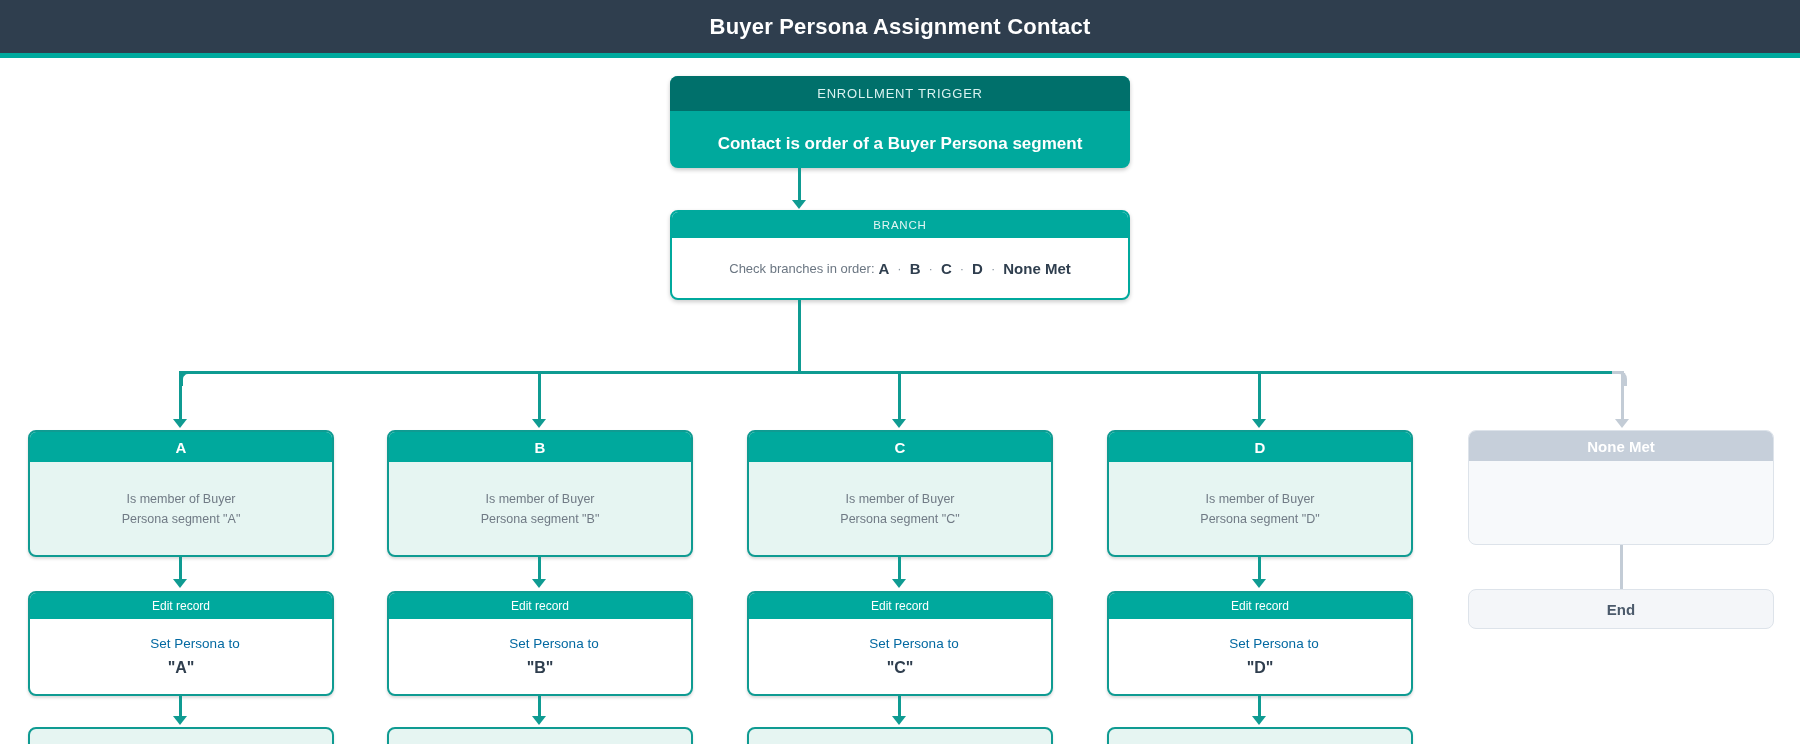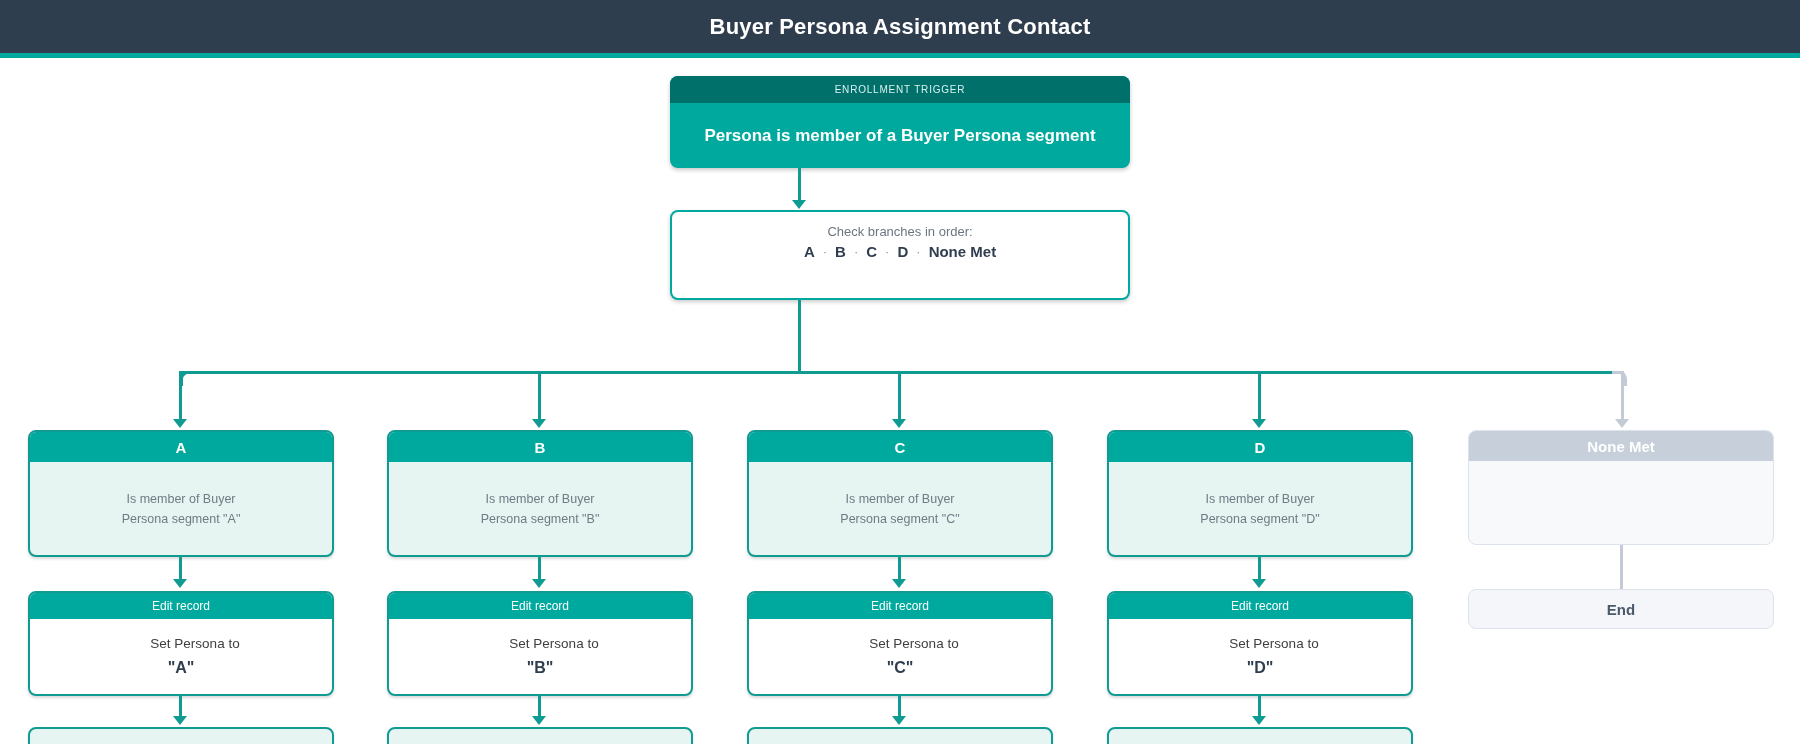--- a/index.html
+++ b/index.html
@@ -52,24 +52,24 @@
   
   .trigger {
     left: 670px; top: 18px;
     width: 460px; height: 92px;
     border-radius: 8px;
     overflow: hidden;
     background: #00a99d;
     box-shadow: 0 2px 4px rgba(0,0,0,0.22);
   }
   .trigger-head {
-    height: 27px;
+    height: 35px;
     background: #00706b;
     color: #d9f2f0;
-    font-size: 10px;
+    font-size: 13px;
     letter-spacing: 0.8px;
     display: flex; align-items: center; justify-content: center;
   }
   .trigger-body {
     height: 65px;
     display: flex; align-items: center; justify-content: center;
     color: #ffffff;
     font-size: 17px;
     font-weight: bold;
   }
@@ -87,21 +87,21 @@
   .branchnode-head {
     height: 26px;
     background: #00a99d;
     color: #e3f6f4;
     font-size: 11.5px;
     letter-spacing: 0.8px;
     display: flex; align-items: center; justify-content: center;
   }
   .branchnode-body {
     height: 60px;
-    display: flex; flex-direction: column;
+    display: flex; flex-direction: row;
     align-items: center; justify-content: center;
     gap: 4px;
   }
   .branchnode-caption {
     color: #6b7682;
     font-size: 13px;
   }
   .branch-order {
     display: flex; align-items: center; gap: 8px;
     color: #2f3e4e;
@@ -193,21 +193,21 @@
     color: #ffffff;
     font-size: 12px;
     display: flex; align-items: center; justify-content: center;
   }
   .bcard-action .bd {
     height: 75px;
     display: flex; flex-direction: column;
     align-items: center; justify-content: center;
     gap: 8px;
   }
-  .bcard-action .lbl { color: #404040; font-size: 13.5px; margin-left: 28px; }
+  .bcard-action .lbl { color: #0369a1; font-size: 13.5px; margin-left: 28px; }
   .bcard-action .val { color: #2f3e4e; font-size: 16px; font-weight: bold; }
 
   .bcard-end {
     height: 46px;
     border: 2px solid #0f9b92;
     background: #e6f5f2;
     border-radius: 8px;
     display: flex; align-items: center; justify-content: center;
     color: #0f9b92;
     font-size: 15px;
@@ -259,27 +259,28 @@
 
 <div class="topbar">
   <div class="topbar-title">Buyer Persona Assignment Contact</div>
 </div>
 <div class="accent-stripe"></div>
 
 <div class="canvas">
 
   <div class="node trigger">
     <div class="trigger-head">ENROLLMENT TRIGGER</div>
-    <div class="trigger-body">Persona is member of a Buyer Persona segment</div>
+    <div class="trigger-body">Contact is order of a Buyer Persona segment</div>
   </div>
 
   <div class="line v-teal" style="left:798px; top:110px; height:33px;"></div>
   <div class="arrow-teal" style="left:792px; top:142px;"></div>
 
   <div class="node branchnode">
+    <div class="branchnode-head">BRANCH</div>
     <div class="branchnode-body">
       <div class="branchnode-caption">Check branches in order:</div>
       <div class="branch-order">
         <span>A</span>
         <span class="dot">·</span>
         <span>B</span>
         <span class="dot">·</span>
         <span>C</span>
         <span class="dot">·</span>
         <span>D</span>

